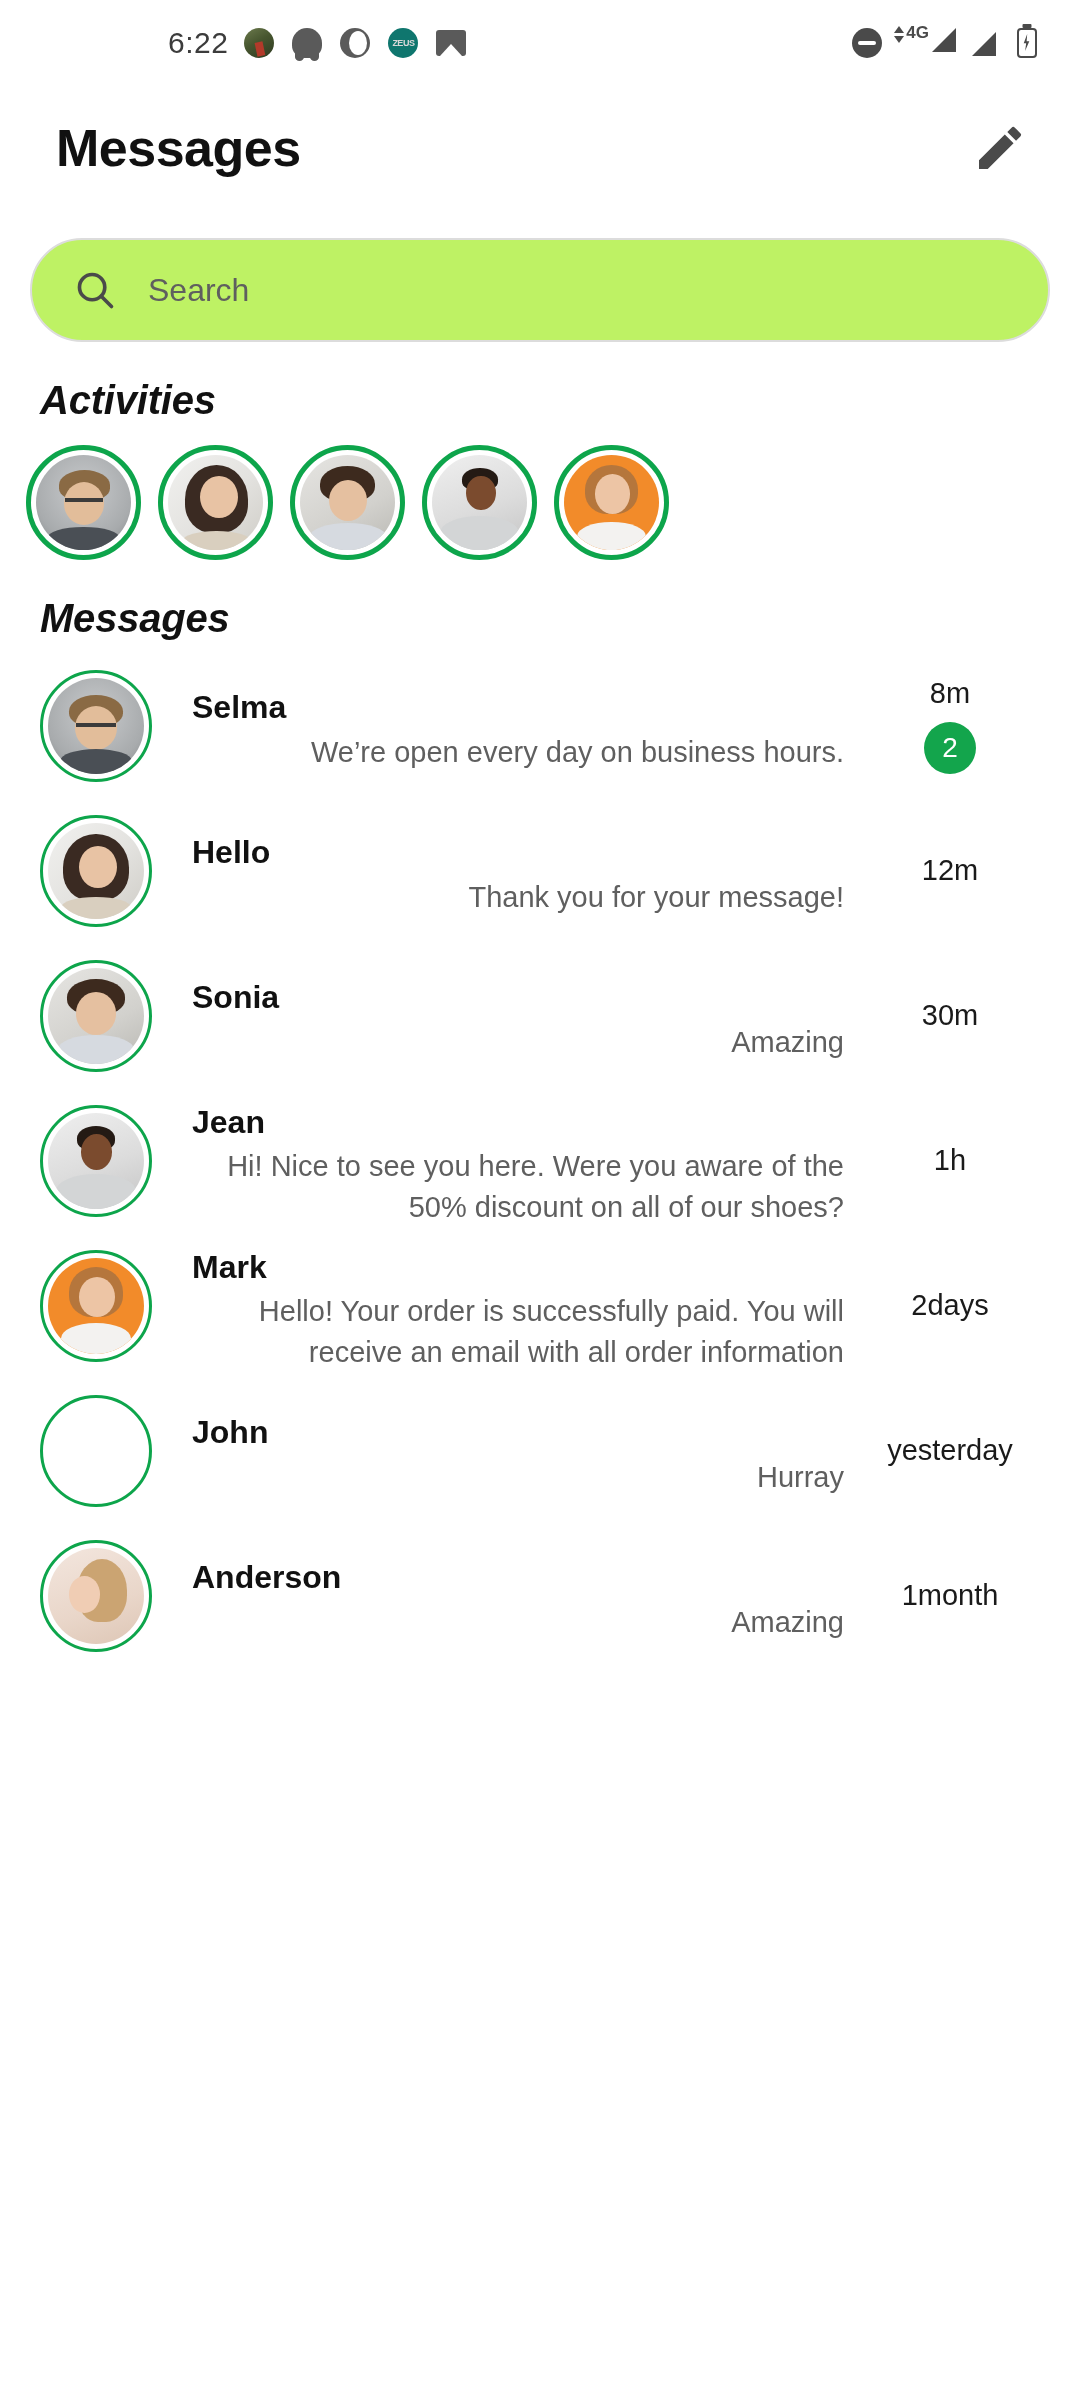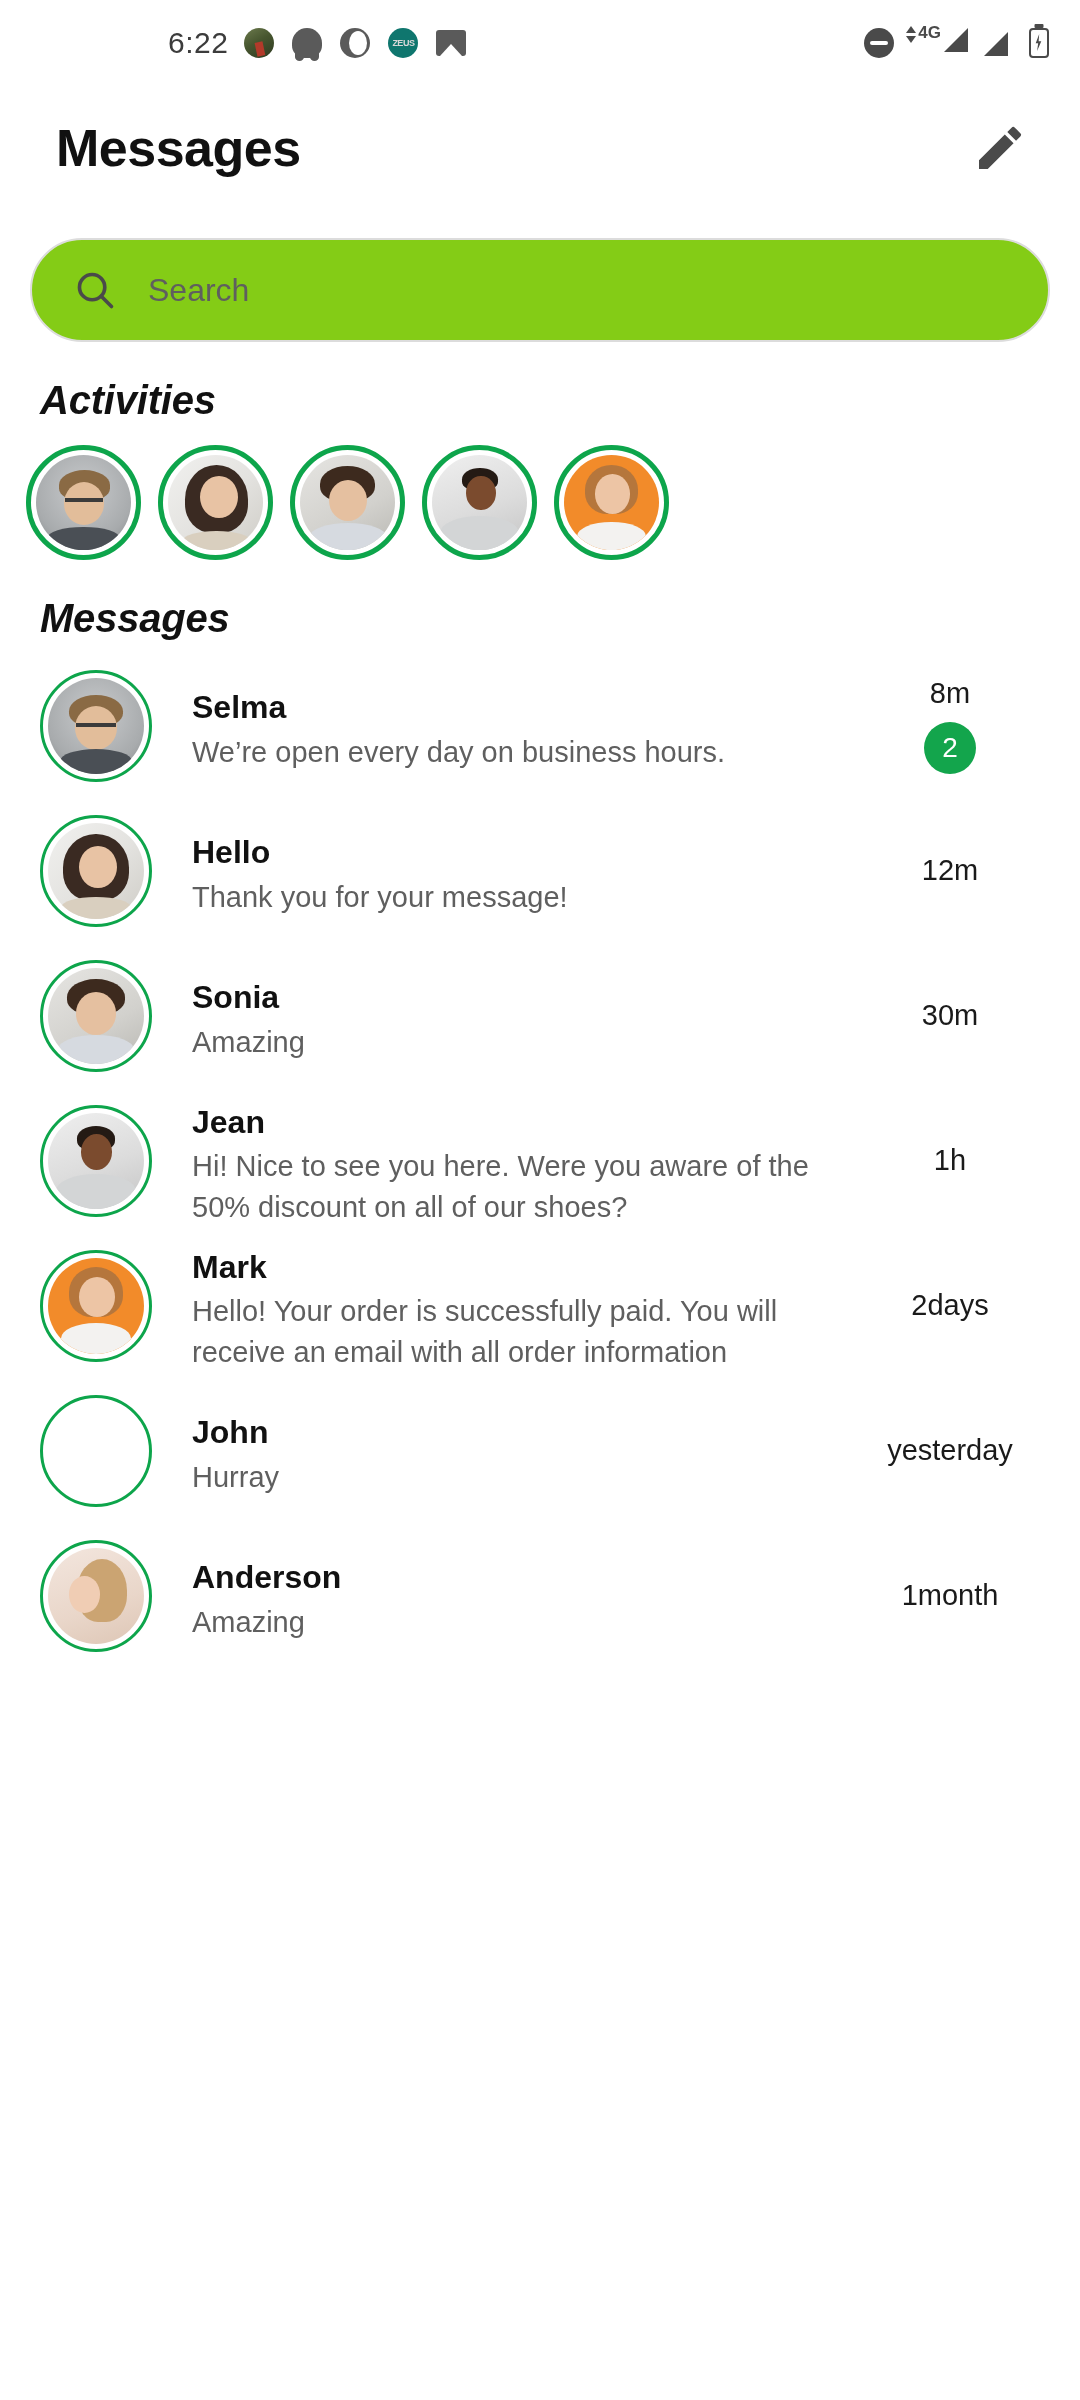--- a/index.html
+++ b/index.html
@@ -34,21 +34,21 @@
     padding-left: 168px;
   }
   .status-clock {
     font-size: 30px;
     color: #3c3c3c;
     font-weight: 400;
     letter-spacing: 0.5px;
   }
   .status-right {
     position: absolute;
-    right: 24px;
+    right: 36px;
     top: 0;
     height: 86px;
     display: flex;
     align-items: center;
     gap: 10px;
   }
   .notif-icon {
     width: 34px;
     height: 34px;
     display: inline-flex;
@@ -222,21 +222,21 @@
     padding: 28px 30px 0 30px;
   }
   .search-bar {
     height: 104px;
     border: 2px solid #dcdcdc;
     border-radius: 52px;
     display: flex;
     align-items: center;
     padding: 0 40px;
     gap: 30px;
-    background: #84cc16;
+    background: #bef264;
   }
   .search-placeholder {
     font-size: 32px;
     color: #5f5f5f;
   }
 
   
   .section-title {
     font-size: 40px;
     font-weight: 700;
@@ -307,20 +307,21 @@
     font-size: 32px;
     font-weight: 700;
     color: #111111;
     line-height: 1.35;
   }
   .msg-preview {
     font-size: 29px;
     color: #5f5f5f;
     line-height: 1.42;
     margin-top: 2px;
+    text-align: right;
   }
   .msg-meta {
     flex: 0 0 auto;
     width: 180px;
     display: flex;
     flex-direction: column;
     align-items: center;
     justify-content: center;
     gap: 12px;
   }

